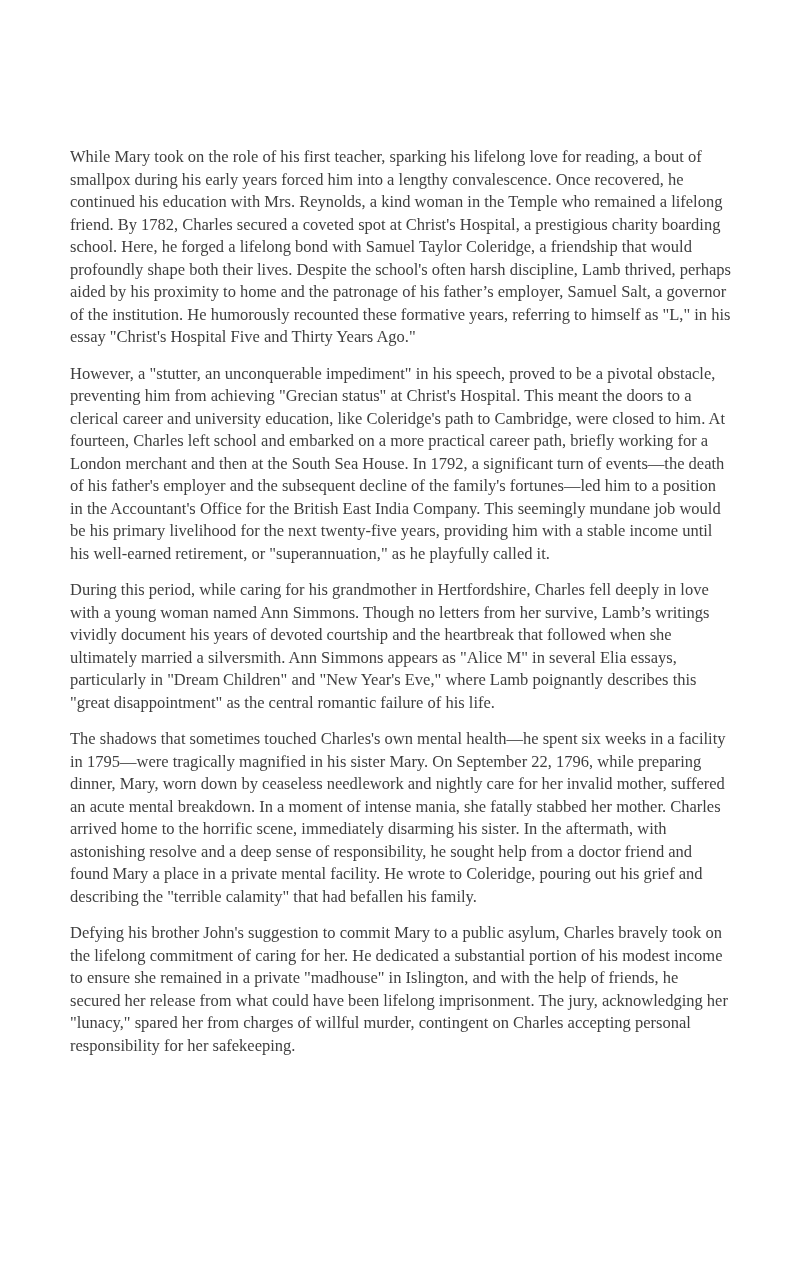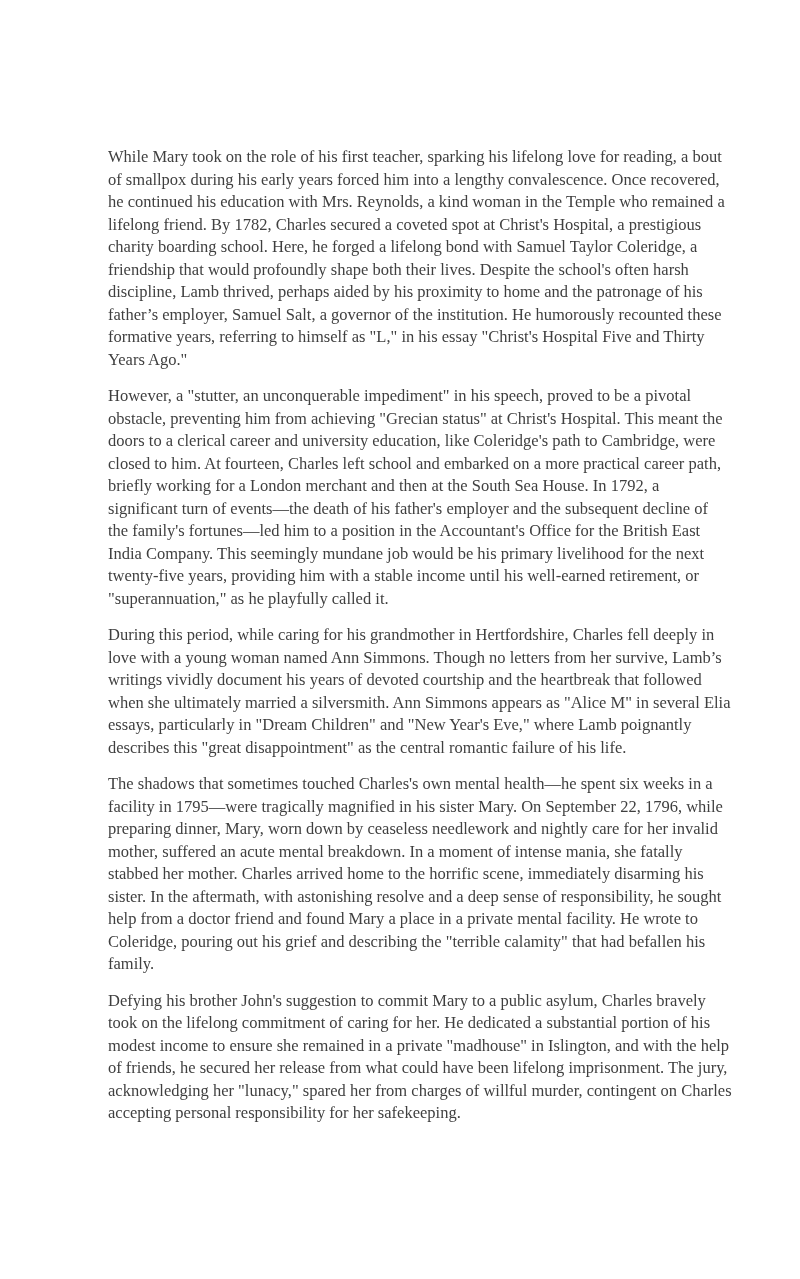--- a/index.html
+++ b/index.html
@@ -11,21 +11,21 @@
   body {
     width: 800px;
     height: 1279px;
     overflow: hidden;
   }
   .page {
     box-sizing: border-box;
     width: 800px;
     height: 1279px;
     background: #ffffff;
-    padding: 146px 68px 0 108px;
+    padding: 146px 68px 0 70px;
   }
   .para {
     font-family: "Liberation Serif", "DejaVu Serif", serif;
     font-size: 16.5px;
     line-height: 22.5px;
     color: #3f3f3f;
     margin: 0 0 14px 0;
     text-align: left;
     letter-spacing: 0;
   }

